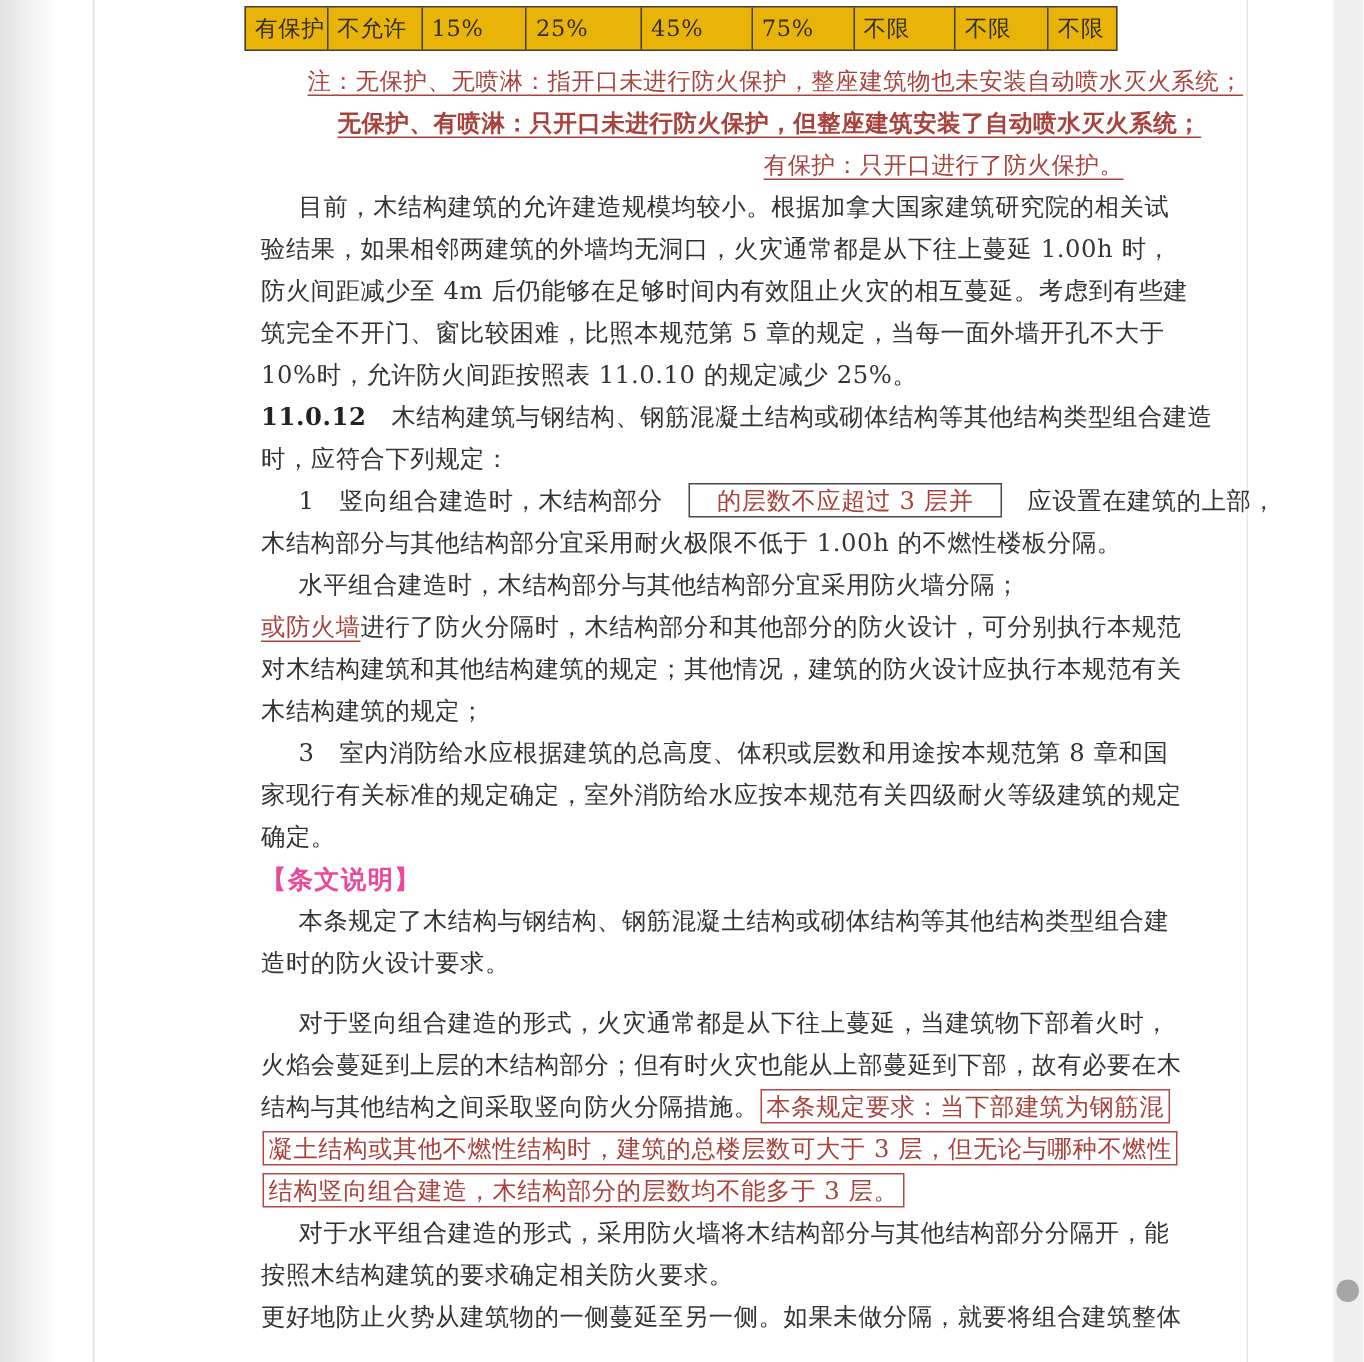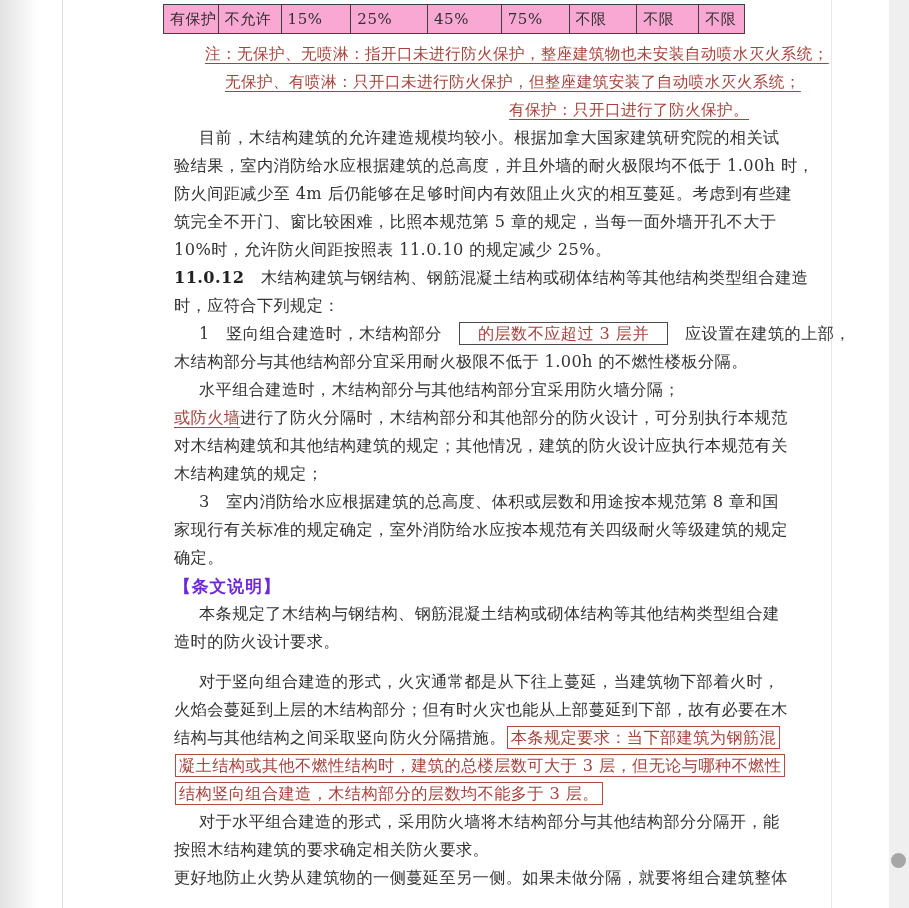--- a/index.html
+++ b/index.html
@@ -12,34 +12,34 @@
   .edge-shadow-left{position:absolute;left:0;top:0;bottom:0;width:38px;
     background:linear-gradient(to right,#e2e2e2,#ffffff);}
   .page-border{position:absolute;top:0;bottom:0;width:1px;background:#e0e0e0;}
   .page-border.left{left:62px;}
   .page-border.right{left:831px;background:#e8e8e8;}
   
   .scrollbar-track{position:absolute;right:0;top:0;bottom:0;width:20px;background:#efefef;}
   .scrollbar-thumb{position:absolute;right:3px;top:853px;width:15px;height:15px;border-radius:50%;background:#a6a6a6;}
   
   .spec-table{position:absolute;left:163px;top:4px;width:582px;height:30px;
-    display:flex;border:1px solid #3f3f3f;box-sizing:border-box;background:#f9a8d4;}
+    display:flex;border:1px solid #3f3f3f;box-sizing:border-box;background:#eab308;}
   .spec-table .cell{box-sizing:border-box;border-right:1px solid #3f3f3f;
     font-size:15px;color:#2f2f2f;display:flex;align-items:center;padding-left:6px;
     letter-spacing:0.5px;white-space:nowrap;overflow:hidden;}
   .spec-table .cell:last-child{border-right:none;}
   
   .notes{position:absolute;left:174px;top:40px;width:575px;text-align:right;}
   .body-lines{position:absolute;left:174px;top:124px;width:575px;}
   .line{height:28px;line-height:28px;white-space:nowrap;font-size:16.2px;
     letter-spacing:0.4px;color:#333;}
   .notes .line{font-size:15.6px;}
   .seg-n{color:#333;}
   .seg-b{font-weight:700;color:#222;}
-  .seg-h{font-weight:700;color:#6d28d9;font-family:"DejaVu Sans",sans-serif;font-size:16.8px;letter-spacing:1px;}
+  .seg-h{font-weight:700;color:#ec4899;font-family:"DejaVu Sans",sans-serif;font-size:16.8px;letter-spacing:1px;}
   .seg-ru{color:var(--red);text-decoration:underline;text-underline-offset:4px;text-decoration-thickness:1px;}
   .seg-gb{color:var(--red);border:1px solid #4a4a4a;padding:1px 18px;margin:0 17px;}
   .seg-rb{color:var(--red);border:1px solid var(--redbox);padding:1px 3px;margin:0 1px;}
 </style>
 </head>
 <body style="--red: #a8423c; --redbox: #b04a42;">
 
 <div class="edge-shadow-left"></div>
 <div class="page-border left"></div>
 <div class="page-border right"></div>
@@ -51,26 +51,26 @@
       <div class="cell" style="width: 70px;">15%</div>
       <div class="cell" style="width: 77px;">25%</div>
       <div class="cell" style="width: 74px;">45%</div>
       <div class="cell" style="width: 68px;">75%</div>
       <div class="cell" style="width: 68px;">不限</div>
       <div class="cell" style="width: 62px;">不限</div>
       <div class="cell" style="width: 45px;">不限</div>
     </div>
   <div class="notes">
       <div class="line" style="padding-left: 31px;"><span class="seg-ru">注：无保护、无喷淋：指开口未进行防火保护，整座建筑物也未安装自动喷水灭火系统；</span></div>
-      <div class="line" style="padding-left: 51px;"><span class="seg-ru">无保护、有喷淋：只开口未进行防火保护，但整座建筑安装了自动喷水灭火系统；</span></div>
+      <div class="line" style="padding-left: 51px; font-weight: bold;"><span class="seg-ru">无保护、有喷淋：只开口未进行防火保护，但整座建筑安装了自动喷水灭火系统；</span></div>
       <div class="line" style="padding-left: 51px;"><span class="seg-ru">有保护：只开口进行了防火保护。</span></div>
     </div>
   <div class="body-lines">
       <div class="line" style="padding-left: 25px; text-align: center;"><span class="seg-n">目前，木结构建筑的允许建造规模均较小。根据加拿大国家建筑研究院的相关试</span></div>
-      <div class="line"><span class="seg-n">验结果，室内消防给水应根据建筑的总高度，并且外墙的耐火极限均不低于 1.00h 时，</span></div>
+      <div class="line"><span class="seg-n">验结果，如果相邻两建筑的外墙均无洞口，火灾通常都是从下往上蔓延 1.00h 时，</span></div>
       <div class="line"><span class="seg-n">防火间距减少至 4m 后仍能够在足够时间内有效阻止火灾的相互蔓延。考虑到有些建</span></div>
       <div class="line"><span class="seg-n">筑完全不开门、窗比较困难，比照本规范第 5 章的规定，当每一面外墙开孔不大于</span></div>
       <div class="line"><span class="seg-n">10%时，允许防火间距按照表 11.0.10 的规定减少 25%。</span></div>
       <div class="line"><span class="seg-b">11.0.12</span><span class="seg-n">　木结构建筑与钢结构、钢筋混凝土结构或砌体结构等其他结构类型组合建造</span></div>
       <div class="line"><span class="seg-n">时，应符合下列规定：</span></div>
       <div class="line" style="padding-left: 25px;"><span class="seg-n">1　竖向组合建造时，木结构部分</span><span class="seg-gb">的层数不应超过 3 层并</span><span class="seg-n">应设置在建筑的上部，</span></div>
       <div class="line"><span class="seg-n">木结构部分与其他结构部分宜采用耐火极限不低于 1.00h 的不燃性楼板分隔。</span></div>
       <div class="line" style="padding-left: 25px;"><span class="seg-n">水平组合建造时，木结构部分与其他结构部分宜采用防火墙分隔；</span></div>
       <div class="line"><span class="seg-ru">或防火墙</span><span class="seg-n">进行了防火分隔时，木结构部分和其他部分的防火设计，可分别执行本规范</span></div>
       <div class="line"><span class="seg-n">对木结构建筑和其他结构建筑的规定；其他情况，建筑的防火设计应执行本规范有关</span></div>

